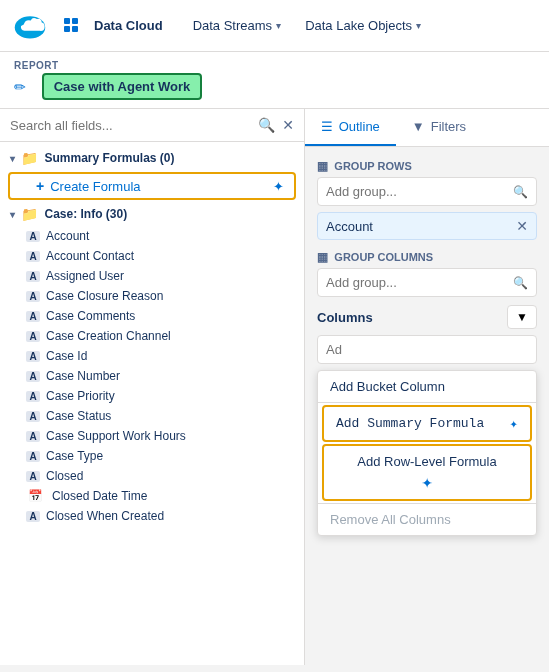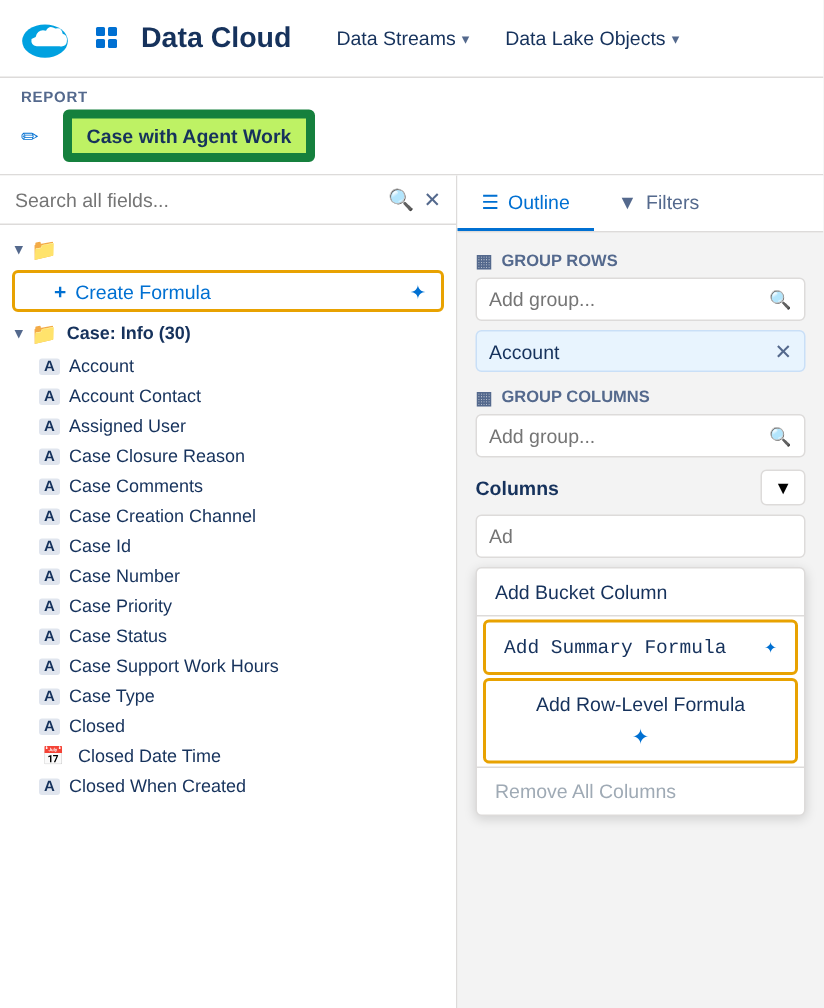--- a/index.html
+++ b/index.html
@@ -24,21 +24,21 @@
       width: 28px;
       height: 28px;
       display: flex;
       align-items: center;
       justify-content: center;
       margin-right: 8px;
       cursor: pointer;
       color: #0070d2;
     }
     .app-name {
-      font-size: 19px;
+      font-size: 13px;
       font-weight: 700;
       color: #16325c;
       margin-right: 20px;
     }
     .nav-items {
       display: flex;
       align-items: center;
       gap: 4px;
       flex: 1;
     }
@@ -79,22 +79,22 @@
       font-size: 18px;
       font-weight: 600;
       color: #16325c;
     }
     .edit-icon {
       color: #0070d2;
       font-size: 14px;
       cursor: pointer;
     }
     .report-badge {
-      background: #bef264;
-      border: 6px solid #15803d;
+      background: #86efac;
+      border: 2px solid #15803d;
       border-radius: 4px;
       padding: 4px 10px;
       font-size: 13px;
       font-weight: 600;
       color: #16325c;
       margin-left: 8px;
     }
 
     
     .main-content {
@@ -397,20 +397,21 @@
       <input class="search-input" type="text" placeholder="Search all fields..." style="">
       <span class="search-icon">🔍</span>
       <span class="close-icon">✕</span>
     </div>
 
     <div class="field-list">
 
       <div class="section-header">
         <span class="section-toggle">▾</span>
         <span class="folder-icon">📁</span>
+        <span>Summary Formulas (0)</span>
       </div>
       <div class="create-formula-btn">
         <span style="color:#0070d2;font-weight:700;font-size:14px;">+</span>
         <span>Create Formula</span>
         <span style="color:#0070d2;margin-left:auto;">✦</span>
       </div>
 
       <div class="section-header">
         <span class="section-toggle">▾</span>
         <span class="folder-icon">📁</span>

